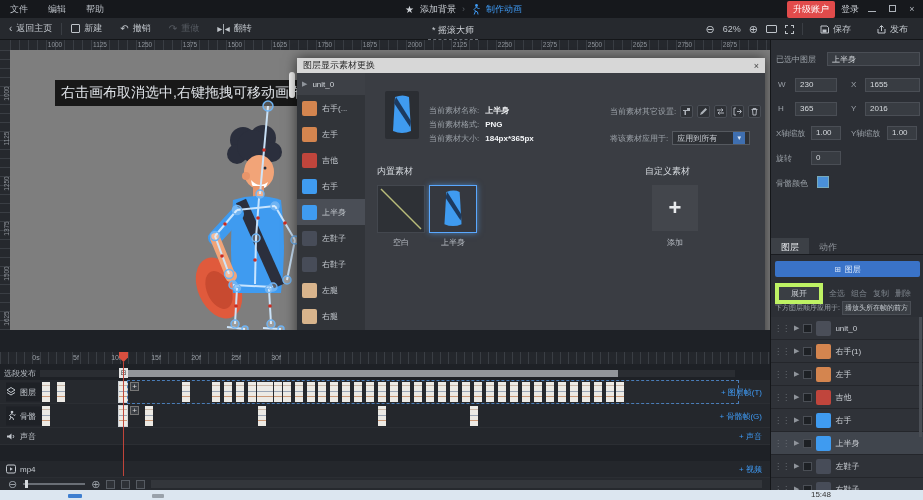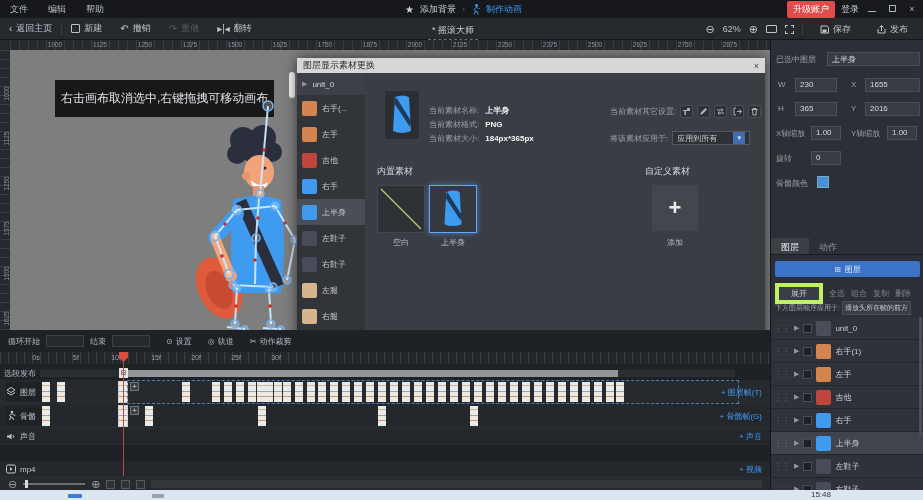--- a/index.html
+++ b/index.html
@@ -32,21 +32,21 @@
 
   
   #hruler { left:10px; top:40px; width:760px; height:10px; background:#26292e;
     background-image:repeating-linear-gradient(90deg,#3a3e44 0 1px,transparent 1px 9px); position:absolute; }
   .hrl { position:absolute; top:1px; font-size:6.5px; color:#8f949b; transform:translateX(-50%); }
   #vruler { left:0; top:50px; width:10px; height:280px; background:#26292e;
     background-image:repeating-linear-gradient(0deg,#3a3e44 0 1px,transparent 1px 9px); position:absolute; }
   .vrl { position:absolute; left:-6px; font-size:6.5px; color:#8f949b; transform:rotate(-90deg); width:24px; text-align:center; }
   #rcorner { left:0; top:40px; width:10px; height:10px; background:#26292e; position:absolute; }
   #canvas { left:10px; top:50px; width:760px; height:280px; background:#7e7e7e; overflow:hidden; position:absolute; }
-  #canvas-tip { left:45px; top:30px; background:rgba(10,10,10,.88); color:#dfe3e8; font-size:12px; padding:10px 6px; position:absolute; }
+  #canvas-tip { left:45px; top:30px; background:rgba(10,10,10,.88); color:#dfe3e8; font-size:14px; padding:4px 6px; position:absolute; }
   #vthumb { left:279px; top:22px; width:6px; height:26px; background:#f2f2f2; border-radius:3px; position:absolute; }
 
   
   #modal { left:297px; top:58px; width:468px; height:312px; background:#3a3d43; box-shadow:0 0 12px rgba(0,0,0,.6); position:absolute; }
   #modal-head { height:15px; background:#d7d7d7; color:#2b2b2b; display:flex; align-items:center; padding:0 6px; font-size:9px; }
   #modal-close { margin-left:auto; color:#444; }
   #msidebar { position:absolute; left:0; top:15px; width:68px; height:297px; background:#313439; }
   .mrow { height:26px; display:flex; align-items:center; gap:5px; padding:0 5px; color:#c2c7cd; font-size:8px; }
   .mrow.group { height:22px; background:#3d4046; color:#d2d6db; }
   .mrow.selected { background:#4a4e56; }
@@ -523,38 +523,20 @@
           <span class="chev">▶</span>
           <span class="cb"></span>
           <span class="thumb" style="background: rgb(71, 76, 88);"></span>
           <span>右鞋子</span>
         </div>
       </div>
     <div id="plist-scroll"></div>
   </div>
 
   <div id="timeline">
-    <div id="tl-controls">
-      <span>循环开始</span>
-      <span class="tl-in"></span>
-      <span>结束</span>
-      <span class="tl-in"></span>
-      <span class="tl-tool">
-          <span>⊙</span>
-          <span>设置</span>
-        </span>
-      <span class="tl-tool">
-          <span>◎</span>
-          <span>轨道</span>
-        </span>
-      <span class="tl-tool">
-          <span>✂</span>
-          <span>动作裁剪</span>
-        </span>
-    </div>
     <div id="tl-ruler">
 
     <span class="trl" style="left: 36px;">0s</span>
         <span class="trl" style="left: 76px;">5f</span>
         <span class="trl" style="left: 116px;">10f</span>
         <span class="trl" style="left: 156px;">15f</span>
         <span class="trl" style="left: 196px;">20f</span>
         <span class="trl" style="left: 236px;">25f</span>
         <span class="trl" style="left: 276px;">30f</span>
       </div>

